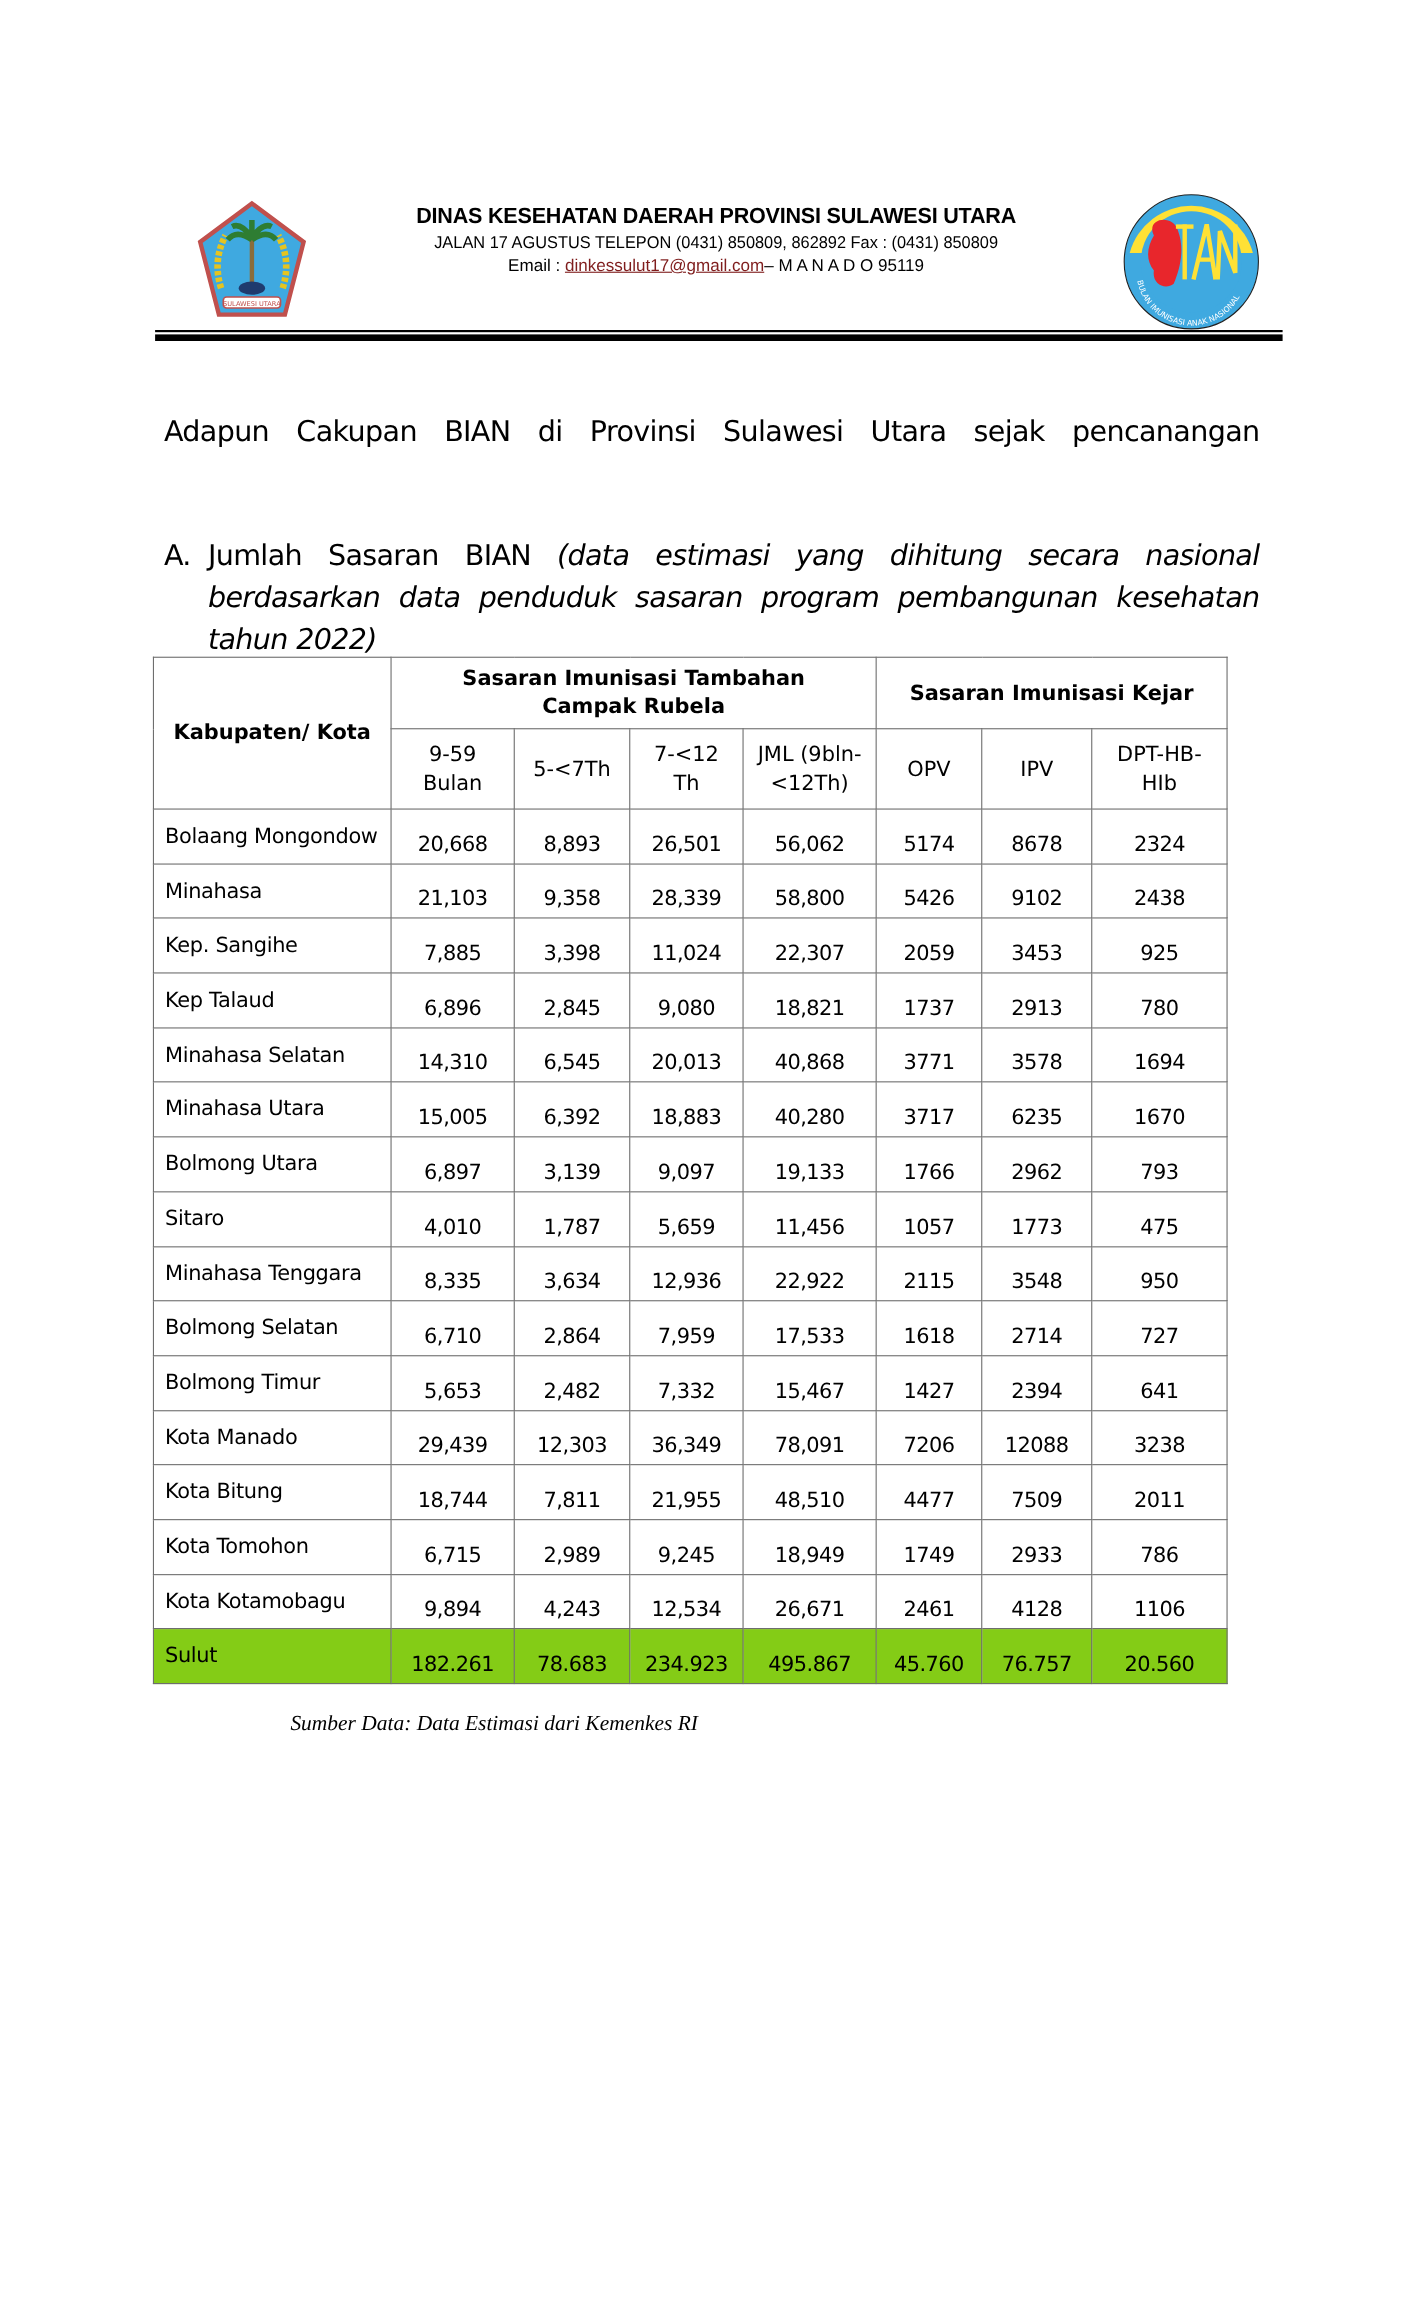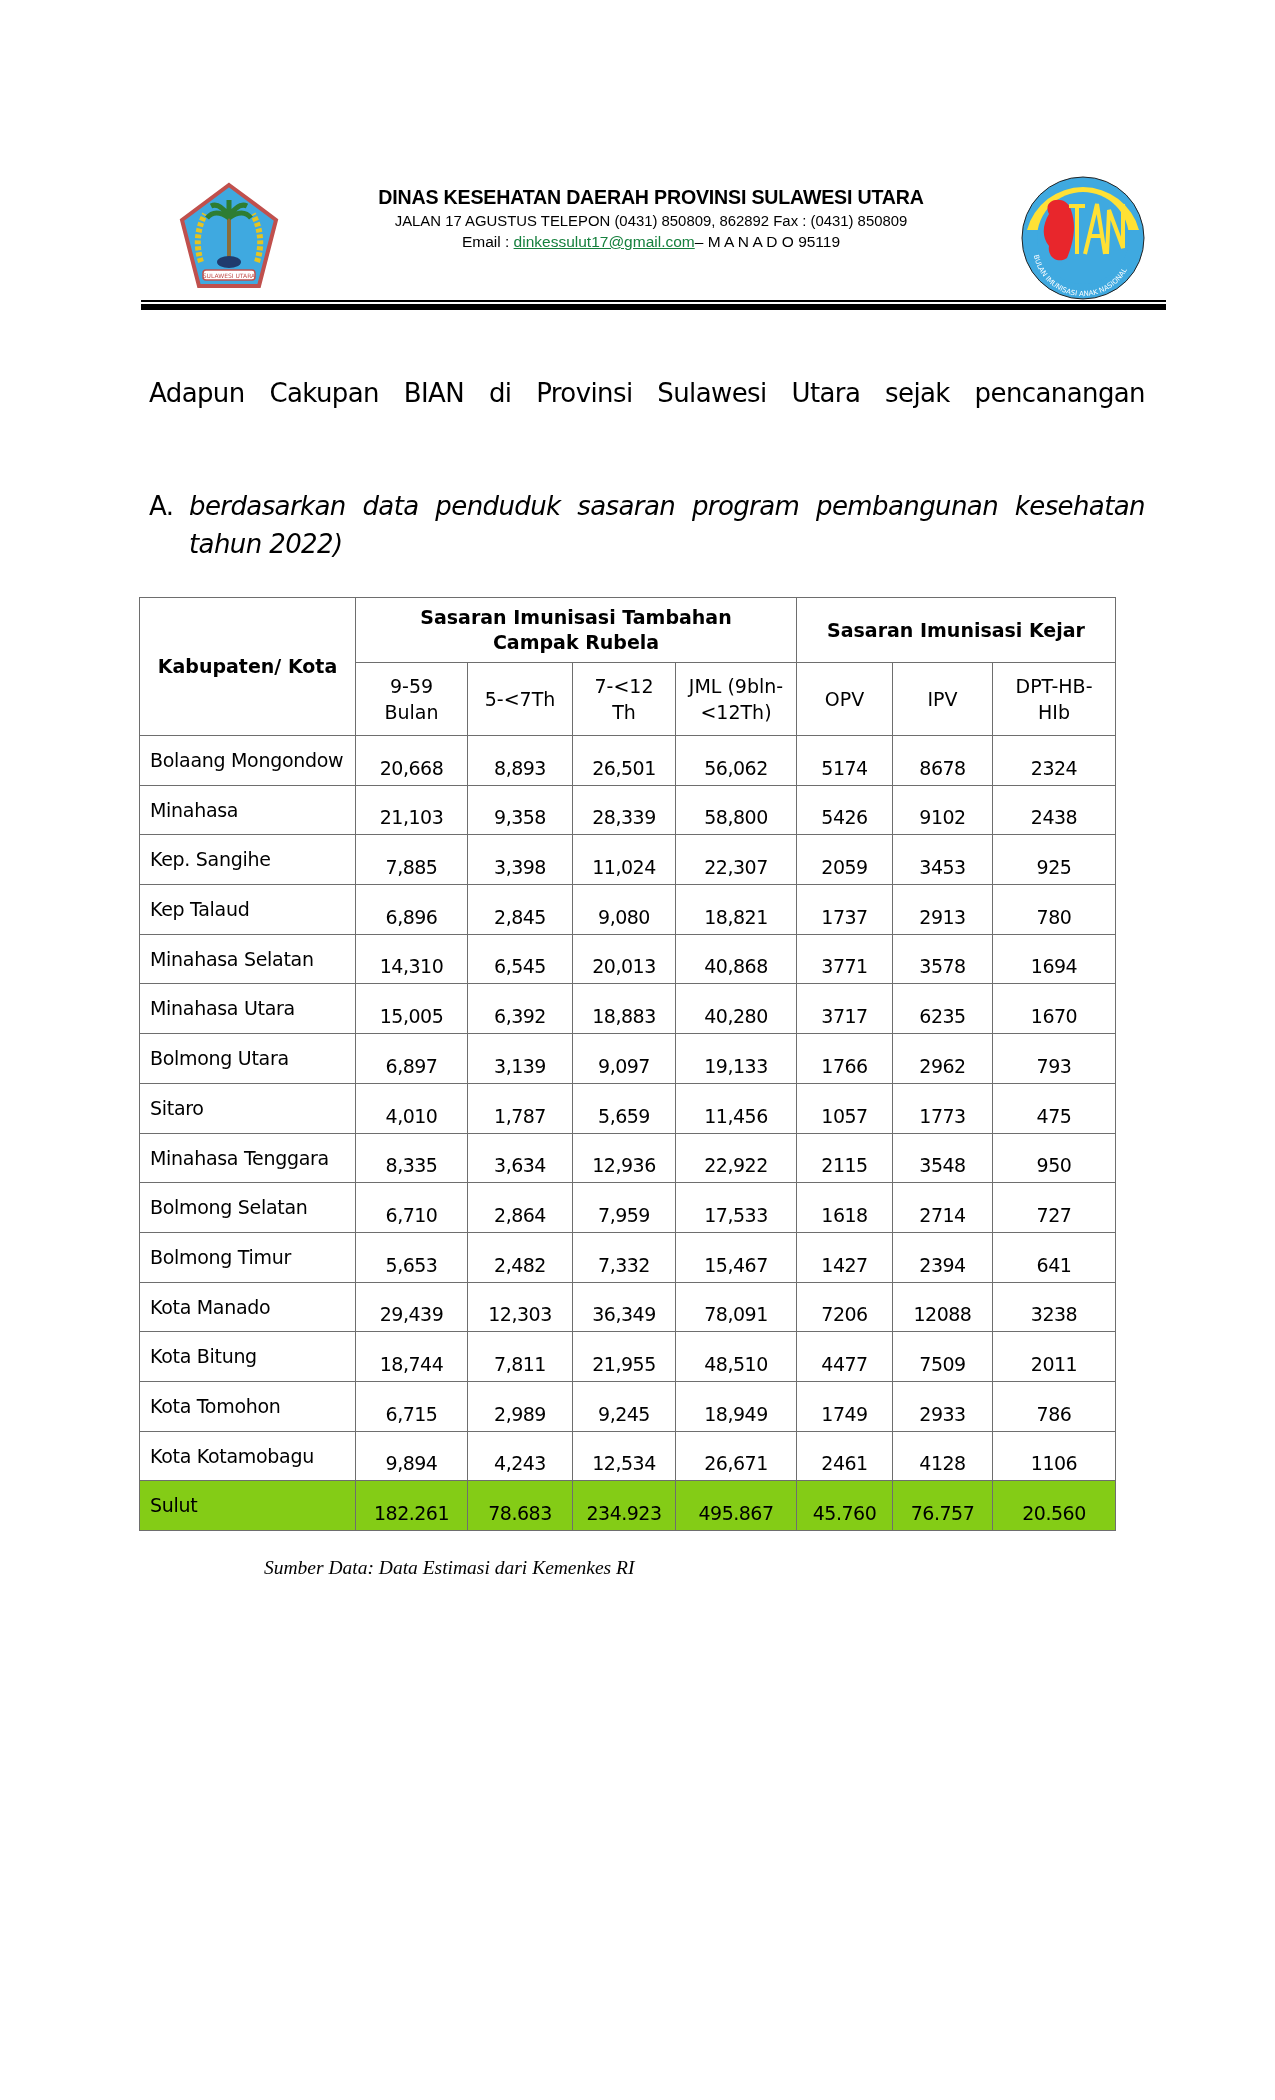--- a/index.html
+++ b/index.html
@@ -9,21 +9,21 @@
   
   .letterhead { position: absolute; left: 141px; top: 170px; width: 1025px; height: 135px; }
   .logo-left { position: absolute; left: 38px; top: 12px; width: 100px; height: 108px; }
   .logo-right { position: absolute; left: 878px; top: 4px; width: 128px; height: 128px; }
   .lh-text { position: absolute; left: 180px; top: 14px; width: 660px; text-align: center;
              font-family: "Liberation Sans", sans-serif; }
   .lh-line1 { font-weight: bold; font-size: 20px; letter-spacing: -0.2px; line-height: 26px; transform: scaleX(0.98); }
   .lh-line2 { font-weight: bold; font-size: 25px; line-height: 28px; }
   .lh-line3 { font-size: 15.5px; line-height: 21px; transform: scaleX(0.96); }
   .lh-line4 { font-size: 15.5px; line-height: 21px; }
-  .lh-line4 a { color: #15803d; text-decoration: underline; }
+  .lh-line4 a { color: #7f1d1d; text-decoration: underline; }
   .rule-thin { position: absolute; left: 141px; top: 300px; width: 1025px; height: 2px; background: #000; }
   .rule-thick { position: absolute; left: 141px; top: 304px; width: 1025px; height: 6px; background: #000; }
 
   
   .para { position: absolute; left: 149px; top: 374px; width: 996px;
           font-family: "DejaVu Sans", sans-serif; font-size: 26px; line-height: 39px;
           text-align: justify; text-align-last: left; letter-spacing: -0.6px; }
   .para-line { display: block; text-align: justify; text-align-last: justify; }
   .para-line.last { text-align-last: left; }
 
@@ -96,20 +96,21 @@
 <div class="rule-thick"></div>
 
 <div class="para">
   <span class="para-line">Adapun Cakupan BIAN di Provinsi Sulawesi Utara sejak pencanangan</span>
 </div>
 
 <div class="sec">
   <div class="sec-row">
     <span class="sec-marker">A.</span>
     <div class="sec-body">
+      <span class="sec-line"><span>Jumlah Sasaran BIAN </span><span class="ital">(data estimasi yang dihitung secara nasional</span></span>
       <span class="sec-line ital">berdasarkan data penduduk sasaran program pembangunan kesehatan</span>
       <span class="sec-line last ital">tahun 2022)</span>
     </div>
   </div>
 </div>
 
 <table class="bian">
   <colgroup>
     <col class="cw-name">
       <col class="cw-a">

